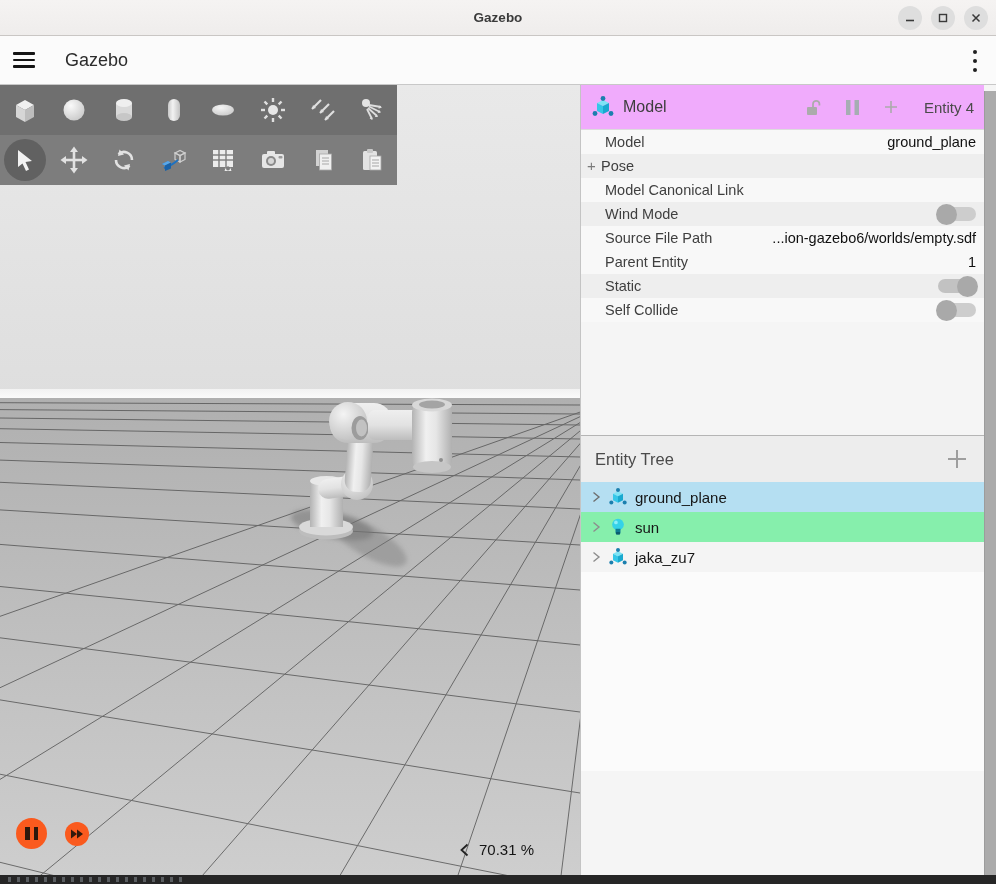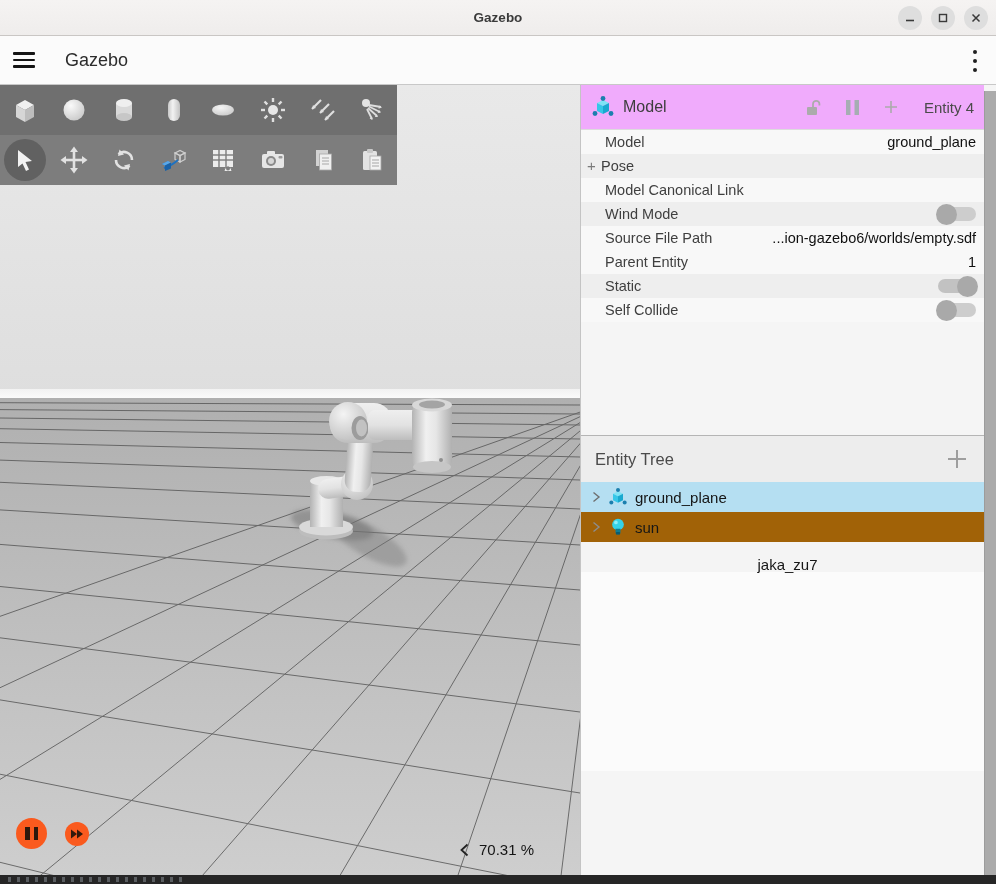--- a/index.html
+++ b/index.html
@@ -80,22 +80,22 @@
 
   .insp-filler { height:113px; background:#f5f5f5; }
   .tree-divider { height:1px; background:#b5b5b5; }
 
   .tree-header { height:46px; background:#ededed; display:flex; align-items:center; padding:0 16px 0 14px; }
   .tree-header .p-title { font-size:16.5px; color:#4a4a4a; }
   .tree-plus { margin-left:auto; }
   .tree-body { background:#fbfbfb; height:289px; }
   .tree-row { height:30px; display:flex; align-items:center; padding-left:10px; gap:7px; }
   .tree-row.selected { background:#b5dff2; }
-  .tree-row.shade { background:#a16207; }
-  .tree-row.plain { background:#f4f4f4;flex-direction:column; }
+  .tree-row.shade { background:#86efac; }
+  .tree-row.plain { background:#f4f4f4; }
   .tree-label { font-size:15px; color:#161616; }
 
   
   .bottom-bar { position:absolute; left:0; top:875px; width:996px; height:9px; background:#262626; }
   .bottom-bar .frag { position:absolute; left:8px; top:2px; width:180px; height:5px;
     background:repeating-linear-gradient(90deg, rgba(190,200,210,.35) 0 3px, transparent 3px 9px); filter:blur(0.6px); }
 </style>
 </head>
 <body>
 

